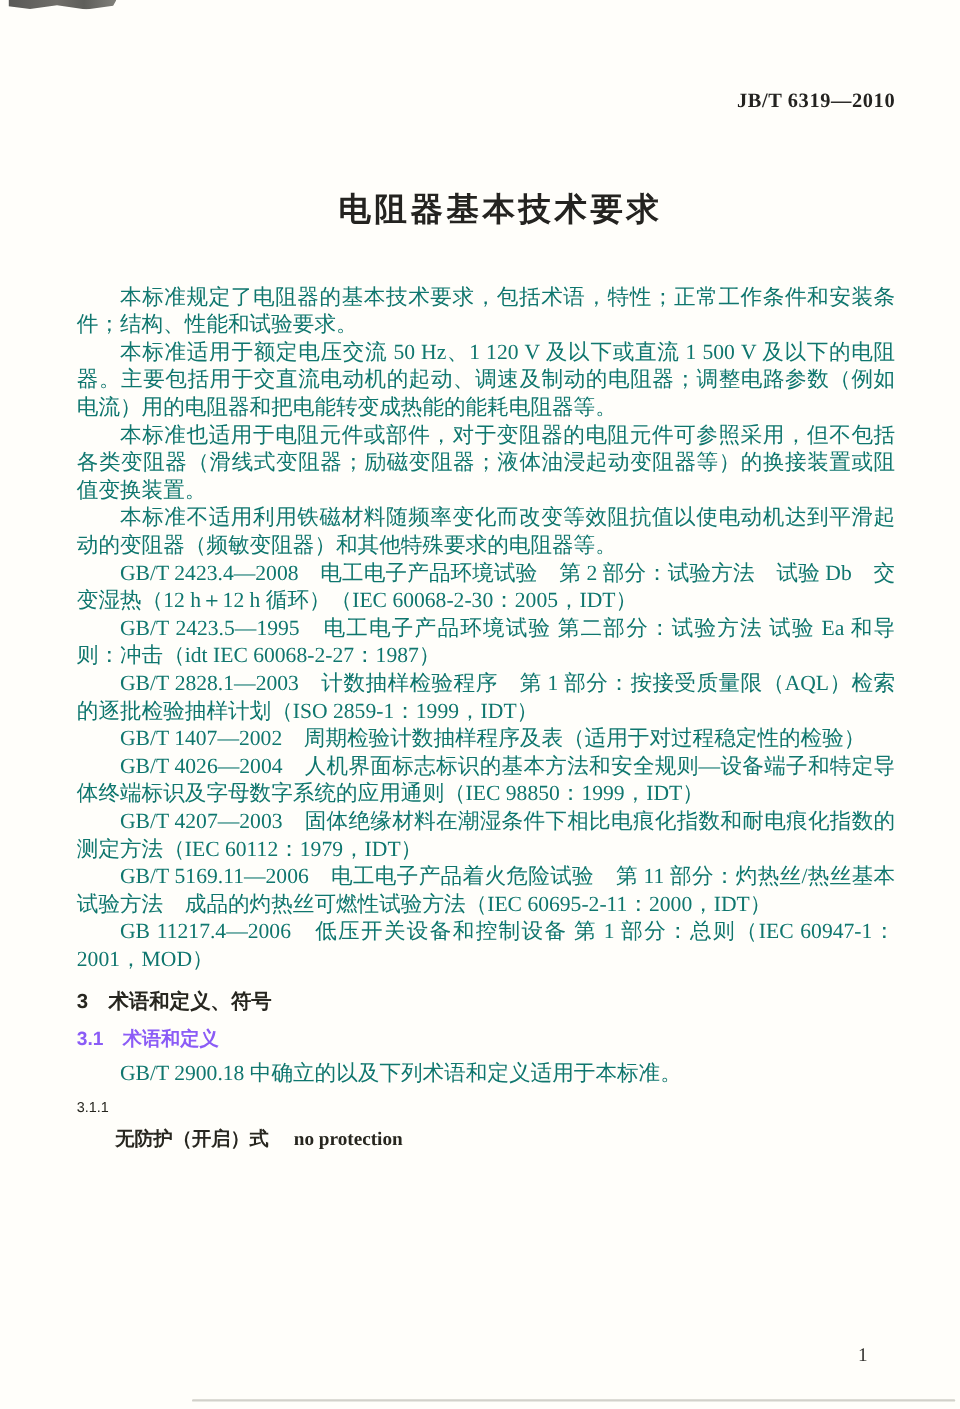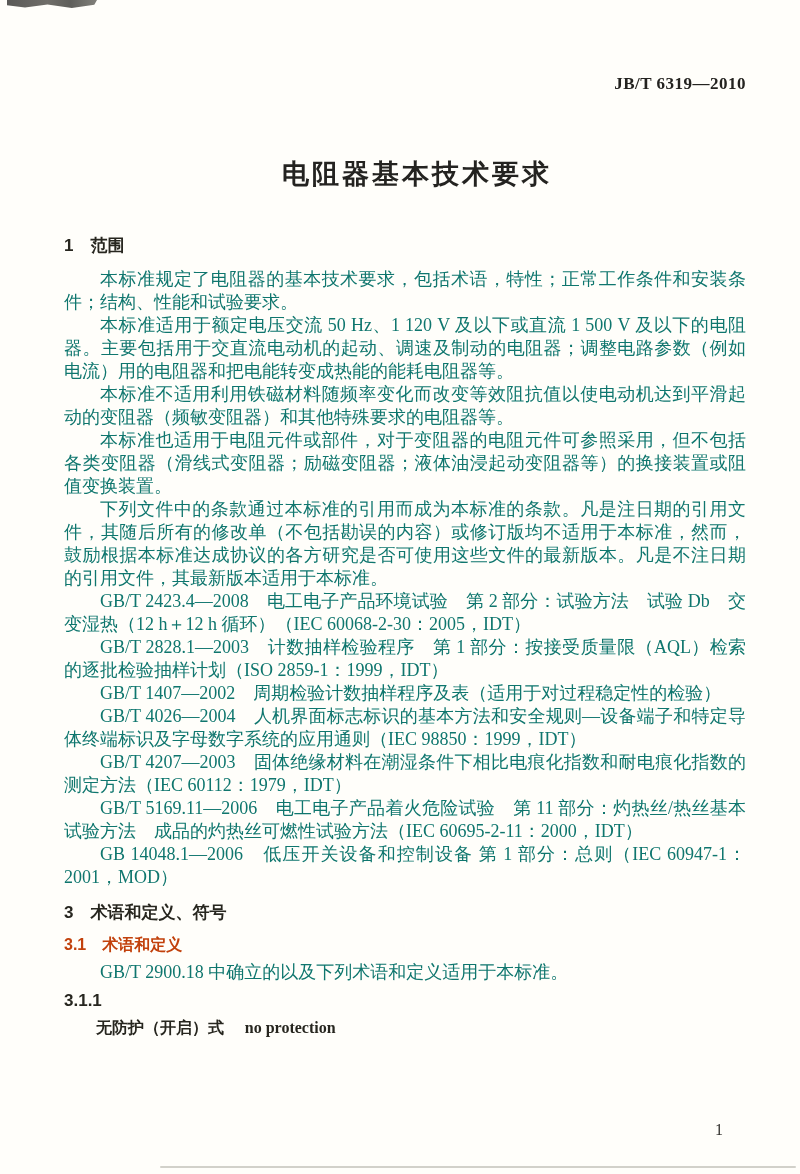--- a/index.html
+++ b/index.html
@@ -70,27 +70,27 @@
     margin: 0;
     text-indent: 2em;
     text-align: justify;
     color: #0f766e;
   }
   .sub-heading {
     font-family: "Liberation Sans", "DejaVu Sans", sans-serif;
     font-size: 16px;
     font-weight: bold;
     line-height: 19px;
-    color: #c2410c;
+    color: #8b5cf6;
     margin: 10px 0 7px 0;
   }
   .clause-num {
     font-family: "Liberation Sans", "DejaVu Sans", sans-serif;
-    font-size: 17px;
-    font-weight: bold;
+    font-size: 12px;
+    font-weight: normal;
     line-height: 18px;
     color: #27261f;
     margin: 8px 0 6px 0;
   }
   .term-line {
     font-size: 16px;
     line-height: 23px;
     margin: 0;
     padding-left: 2em;
     color: #27261f;
@@ -127,34 +127,33 @@
 <div class="page">
 
   <div class="corner-mark"></div>
 
   <div class="doc-code">JB/T 6319—2010</div>
 
   <h1 class="doc-title">电阻器基本技术要求</h1>
 
   <div class="content">
 
-    <h2 class="sec-heading first">1　范围</h2>
     <p class="body-p">本标准规定了电阻器的基本技术要求，包括术语，特性；正常工作条件和安装条件；结构、性能和试验要求。</p>
     <p class="body-p">本标准适用于额定电压交流 50 Hz、1 120 V 及以下或直流 1 500 V 及以下的电阻器。主要包括用于交直流电动机的起动、调速及制动的电阻器；调整电路参数（例如电流）用的电阻器和把电能转变成热能的能耗电阻器等。</p>
+    <p class="body-p">本标准也适用于电阻元件或部件，对于变阻器的电阻元件可参照采用，但不包括各类变阻器（滑线式变阻器；励磁变阻器；液体油浸起动变阻器等）的换接装置或阻值变换装置。</p>
     <p class="body-p">本标准不适用利用铁磁材料随频率变化而改变等效阻抗值以使电动机达到平滑起动的变阻器（频敏变阻器）和其他特殊要求的电阻器等。</p>
-    <p class="body-p">本标准也适用于电阻元件或部件，对于变阻器的电阻元件可参照采用，但不包括各类变阻器（滑线式变阻器；励磁变阻器；液体油浸起动变阻器等）的换接装置或阻值变换装置。</p>
 
-    <p class="body-p">下列文件中的条款通过本标准的引用而成为本标准的条款。凡是注日期的引用文件，其随后所有的修改单（不包括勘误的内容）或修订版均不适用于本标准，然而，鼓励根据本标准达成协议的各方研究是否可使用这些文件的最新版本。凡是不注日期的引用文件，其最新版本适用于本标准。</p>
     <p class="body-p">GB/T 2423.4—2008　电工电子产品环境试验　第 2 部分：试验方法　试验 Db　交变湿热（12 h＋12 h 循环）（IEC 60068-2-30：2005，IDT）</p>
+    <p class="body-p">GB/T 2423.5—1995　电工电子产品环境试验 第二部分：试验方法 试验 Ea 和导则：冲击（idt IEC 60068-2-27：1987）</p>
     <p class="body-p">GB/T 2828.1—2003　计数抽样检验程序　第 1 部分：按接受质量限（AQL）检索的逐批检验抽样计划（ISO 2859-1：1999，IDT）</p>
     <p class="body-p">GB/T 1407—2002　周期检验计数抽样程序及表（适用于对过程稳定性的检验）</p>
     <p class="body-p">GB/T 4026—2004　人机界面标志标识的基本方法和安全规则—设备端子和特定导体终端标识及字母数字系统的应用通则（IEC 98850：1999，IDT）</p>
     <p class="body-p">GB/T 4207—2003　固体绝缘材料在潮湿条件下相比电痕化指数和耐电痕化指数的测定方法（IEC 60112：1979，IDT）</p>
     <p class="body-p">GB/T 5169.11—2006　电工电子产品着火危险试验　第 11 部分：灼热丝/热丝基本试验方法　成品的灼热丝可燃性试验方法（IEC 60695-2-11：2000，IDT）</p>
-    <p class="body-p">GB 14048.1—2006　低压开关设备和控制设备 第 1 部分：总则（IEC 60947-1：2001，MOD）</p>
+    <p class="body-p">GB 11217.4—2006　低压开关设备和控制设备 第 1 部分：总则（IEC 60947-1：2001，MOD）</p>
 
     <h2 class="sec-heading">3　术语和定义、符号</h2>
     <h3 class="sub-heading">3.1　术语和定义</h3>
     <p class="body-p">GB/T 2900.18 中确立的以及下列术语和定义适用于本标准。</p>
     <h3 class="clause-num">3.1.1</h3>
     <p class="term-line"><span class="term-cn">无防护（开启）式</span><span class="term-en">no protection</span></p>
 
   </div>
 
   <div class="page-number">1</div>

